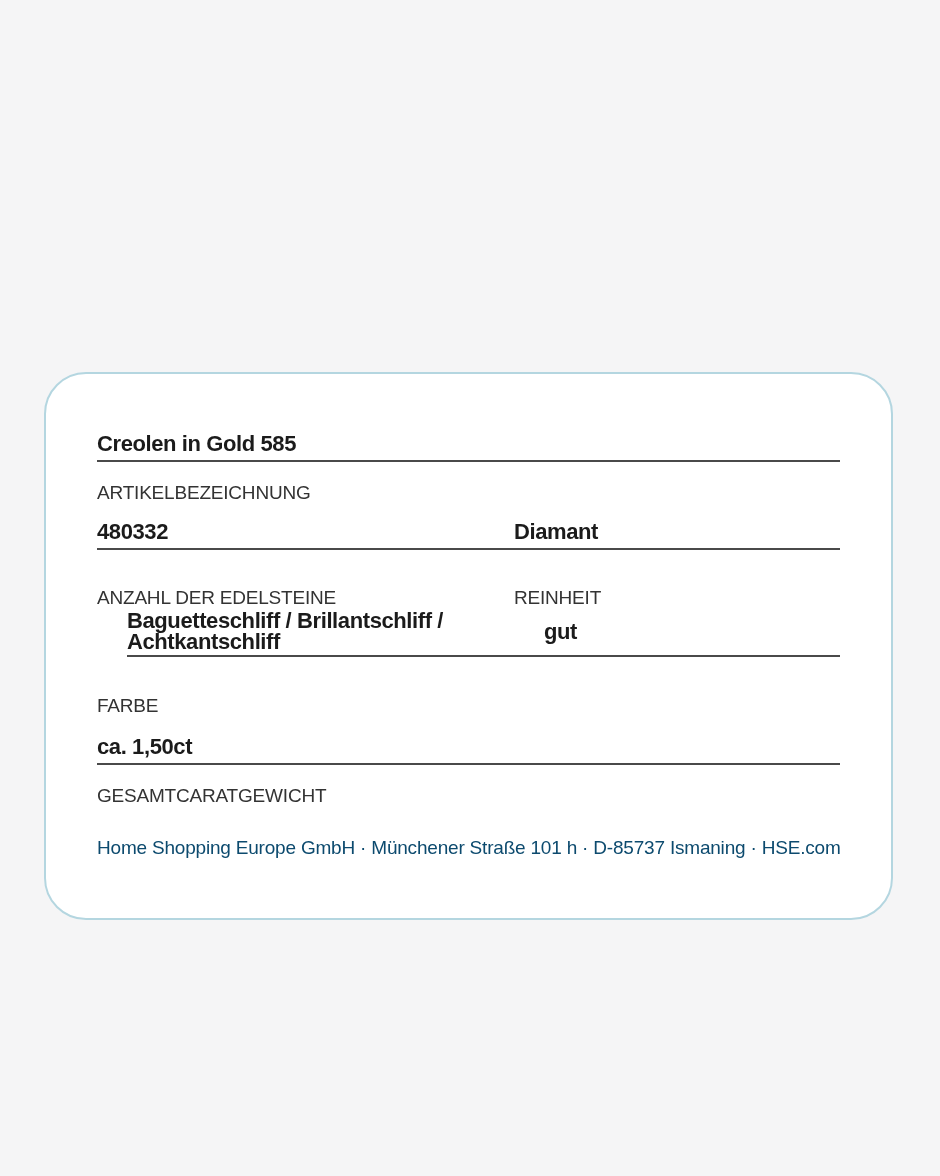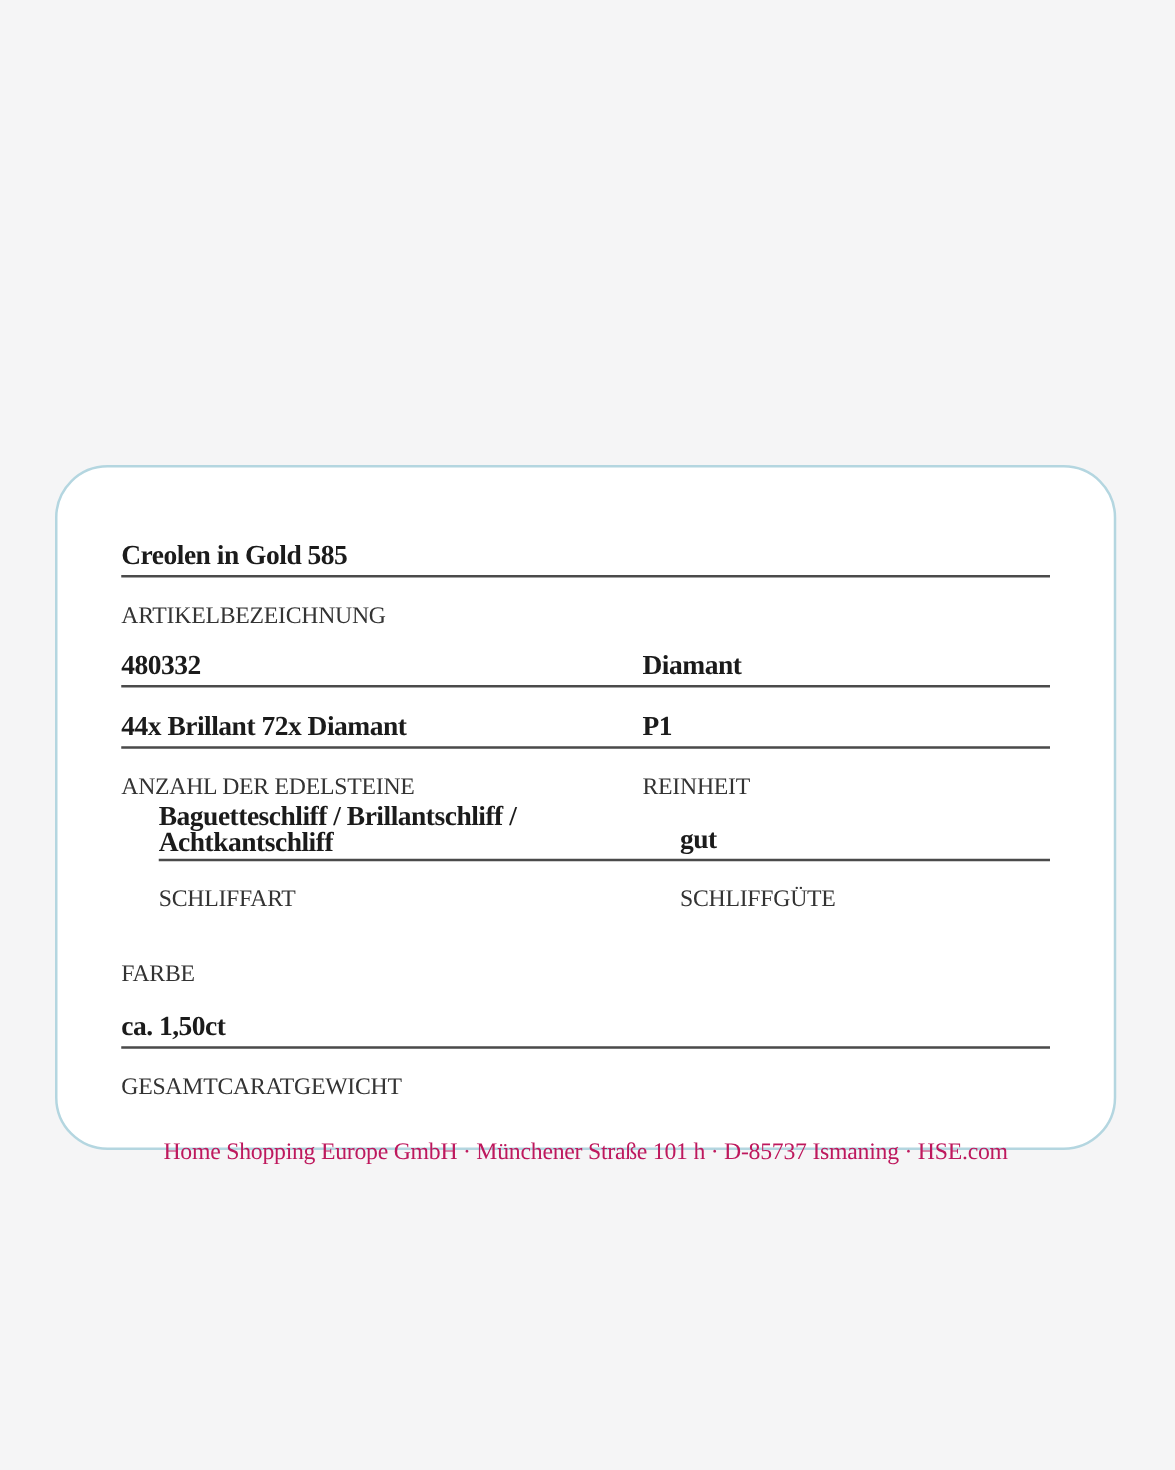--- a/index.html
+++ b/index.html
@@ -16,21 +16,20 @@
   .card {
     position: absolute;
     left: 44px;
     top: 372px;
     width: 849px;
     height: 548px;
     background: #ffffff;
     border: 2px solid var(--card-border, #b4d6e0);
     border-radius: 42px;
     padding: 56px 51px 0 51px;
-    font-family: Liberation Serif, serif;
   }
 
   .cols {
     display: grid;
     grid-template-columns: 417px 1fr;
   }
 
   .values {
     border-bottom: 2px solid var(--line-color, #4a4a4a);
     padding-bottom: 3px;
@@ -44,21 +43,21 @@
     letter-spacing: -0.4px;
     color: #1b1b1b;
     white-space: nowrap;
   }
 
   .value.multi { line-height: 21px; white-space: normal; }
 
   .cell-bottom {
     display: flex;
     flex-direction: column;
-    justify-content: flex-end;
+    justify-content: center;
   }
 
   .labels { padding-top: 20px; }
 
   .label {
     display: block;
     font-size: 19px;
     font-weight: 400;
     line-height: 22px;
     letter-spacing: -0.2px;
@@ -71,21 +70,21 @@
   .gap1  { margin-top: 1px; margin-left: 30px; }
   .gap18 { margin-top: 18px; }
   .gap16 { margin-top: 16px; }
 
   .footer {
     margin-top: 30px;
     text-align: center;
     font-size: 19px;
     font-weight: 400;
     letter-spacing: -0.2px;
-    color: #be185d;
+    color: #0c4a6e;
     white-space: nowrap;
   }
 </style>
 </head>
 <body>
 
 <div class="card">
 
   <div class="row">
     <div class="values cols">
@@ -105,47 +104,35 @@
       <div>
         <span class="value">480332</span>
       </div>
       <div>
         <span class="value">Diamant</span>
       </div>
     </div>
   </div>
 
   <div class="row gap17">
-    <div class="values cols">
-      <div>
-        <span class="value">44x Brillant 72x Diamant</span>
-      </div>
-      <div>
-        <span class="value">P1</span>
-      </div>
-    </div>
     <div class="labels cols">
       <span class="label">ANZAHL DER EDELSTEINE</span>
       <span class="label">REINHEIT</span>
     </div>
   </div>
 
   <div class="row gap1">
     <div class="values cols">
       <div>
         <span class="value multi">Baguetteschliff / Brillantschliff /</span>
         <span class="value multi">Achtkantschliff</span>
       </div>
       <div class="cell-bottom">
         <span class="value">gut</span>
       </div>
-    </div>
-    <div class="labels cols">
-      <span class="label">SCHLIFFART</span>
-      <span class="label">SCHLIFFGÜTE</span>
     </div>
   </div>
 
   <div class="row gap18">
     <div class="labels cols">
       <span class="label">FARBE</span>
       <span class="label"></span>
     </div>
   </div>
 

